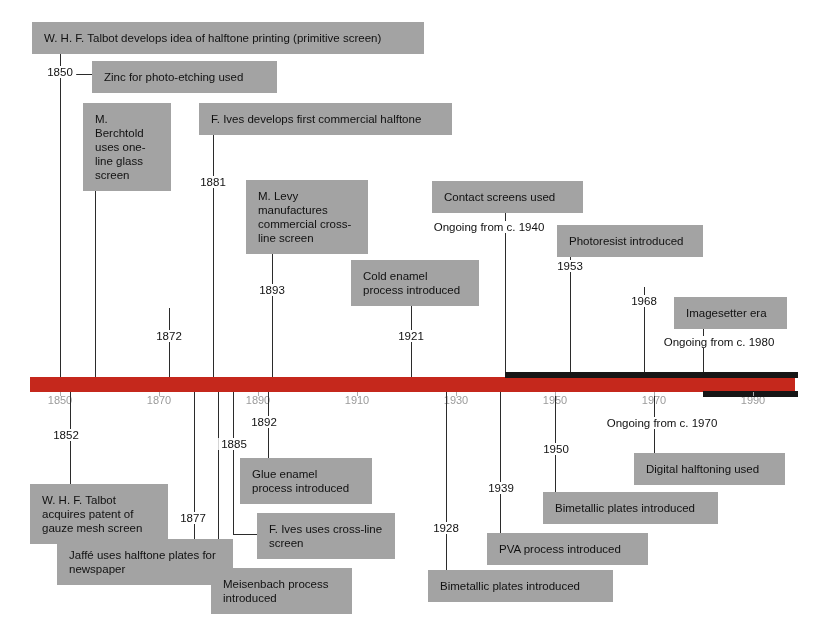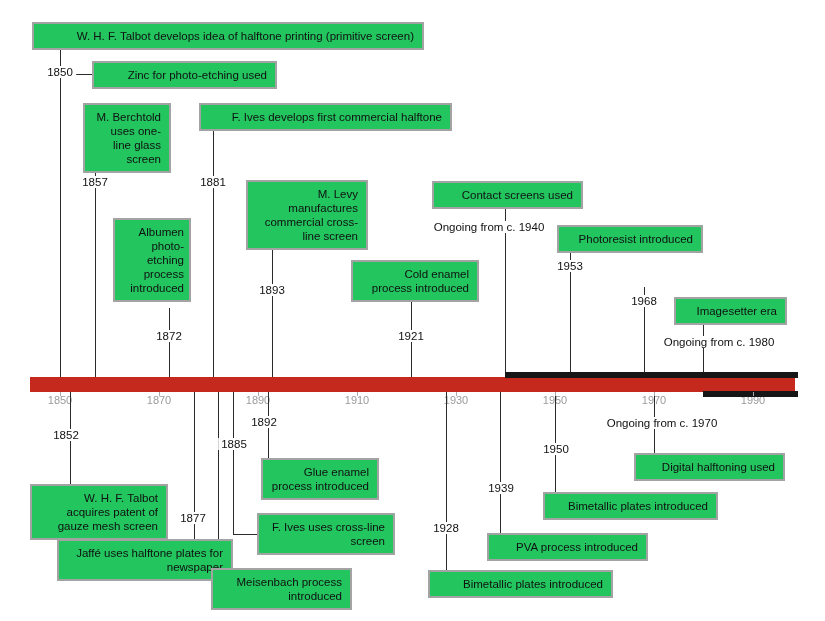--- a/index.html
+++ b/index.html
@@ -1,19 +1,19 @@
 <!DOCTYPE html>
 <html><head>
 <meta charset="utf-8">
 <style>
   html,body{margin:0;padding:0;background:#fff;}
   #stage{position:relative;width:825px;height:621px;background:#fff;overflow:hidden;
          font-family:"Liberation Sans",sans-serif;color:#111;}
-  .box{position:absolute;box-sizing:border-box;background:#22c55e;border:2px solid #a3a3a3;
-       text-align:right;font-size:11.5px;line-height:14px;padding:5px 8px;}
+  .box{position:absolute;box-sizing:border-box;background:#a3a3a3;border:4px solid #a3a3a3;
+       text-align:left;font-size:11.5px;line-height:14px;padding:5px 8px;}
   .vline{position:absolute;width:1px;background:#2b2b2b;}
   .hline{position:absolute;height:1px;background:#2b2b2b;}
   .yr{position:absolute;transform:translateX(-50%);background:#fff;padding:0 3px;
       font-size:11.5px;white-space:nowrap;}
   .axis-label{position:absolute;transform:translateX(-50%);font-size:11px;color:#9b9b9b;}
   .tick{position:absolute;width:1px;height:4px;background:#aaaaaa;}
   .bar{position:absolute;left:30px;top:377px;width:765px;height:15px;background:#c5281c;}
   .ongoing{position:absolute;background:#161616;}
 </style>
 </head>
@@ -84,30 +84,29 @@
   <div class="yr" style="left:264px;top:416px">1892</div>
   <div class="yr" style="left:446px;top:522px">1928</div>
   <div class="yr" style="left:501px;top:482px">1939</div>
   <div class="yr" style="left:556px;top:443px">1950</div>
   <div class="yr" style="left:662px;top:417px">Ongoing from c. 1970</div>
 
   <div class="box" style="left:32px;top:22px;width:392px">W. H. F. Talbot develops idea of halftone printing (primitive screen)</div>
   <div class="box" style="left:92px;top:61px;width:185px">Zinc for photo-etching used</div>
   <div class="box" style="left:83px;top:103px;width:88px">M. Berchtold uses one-line glass screen</div>
   <div class="box" style="left:199px;top:103px;width:253px">F. Ives develops first commercial halftone</div>
-  <div class="box" style="left:113px;top:218px;width:78px;padding:5px 5px">Albumen photo-etching process introduced</div>
   <div class="box" style="left:246px;top:180px;width:122px">M. Levy manufactures commercial cross-line screen</div>
   <div class="box" style="left:351px;top:260px;width:128px">Cold enamel process introduced</div>
   <div class="box" style="left:432px;top:181px;width:151px">Contact screens used</div>
   <div class="box" style="left:557px;top:225px;width:146px">Photoresist introduced</div>
   <div class="box" style="left:674px;top:297px;width:113px">Imagesetter era</div>
 
   <div class="box" style="left:30px;top:484px;width:138px">W. H. F. Talbot acquires patent of gauze mesh screen</div>
   <div class="box" style="left:57px;top:539px;width:176px">Jaffé uses halftone plates for newspaper</div>
   <div class="box" style="left:211px;top:568px;width:141px">Meisenbach process introduced</div>
   <div class="box" style="left:257px;top:513px;width:138px">F. Ives uses cross-line screen</div>
-  <div class="box" style="left:261px;top:458px;width:118px">Glue enamel process introduced</div>
+  <div class="box" style="left:240px;top:458px;width:132px">Glue enamel process introduced</div>
   <div class="box" style="left:428px;top:570px;width:185px">Bimetallic plates introduced</div>
   <div class="box" style="left:487px;top:533px;width:161px">PVA process introduced</div>
   <div class="box" style="left:543px;top:492px;width:175px">Bimetallic plates introduced</div>
   <div class="box" style="left:634px;top:453px;width:151px">Digital halftoning used</div>
 
 </div>
 
 </body></html>

